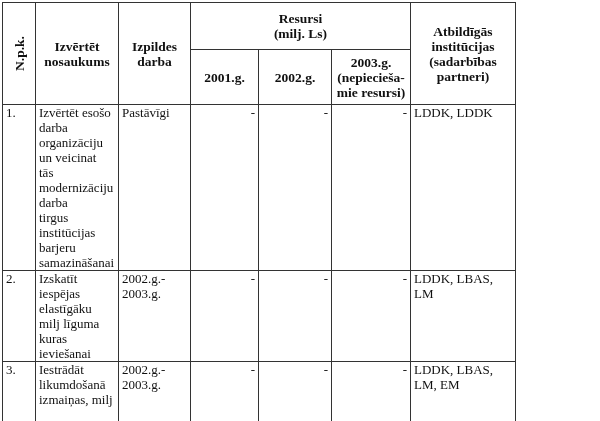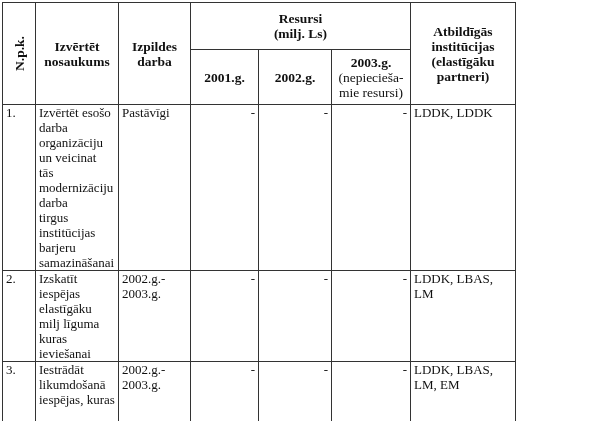--- a/index.html
+++ b/index.html
@@ -20,21 +20,21 @@
   }
   th { font-weight: bold; text-align: center; vertical-align: middle; font-size: 13.5px; }
   .vert {
     writing-mode: vertical-rl;
     transform: rotate(180deg);
     white-space: nowrap;
     margin: 0 auto;
   }
   .num { text-align: right; }
   .nr { padding-left: 3px; }
-  .sub-note { font-weight: normal; }
+  .sub-note { font-weight: bold; }
   tr.r1 td { height: 98px; }
   tr.r2 td { height: 47px; }
   tr.r3 td { height: 95px; }
 </style>
 </head>
 <body>
 
 <table>
   <colgroup>
     <col style="width:33px">
@@ -58,21 +58,21 @@
         <span>Izpildes</span><br>
         <span>darba</span>
       </th>
       <th colspan="3">
         <span>Resursi</span><br>
         <span>(milj. Ls)</span>
       </th>
       <th rowspan="2">
         <span>Atbildīgās</span><br>
         <span>institūcijas</span><br>
-        <span>(elastīgāku</span><br>
+        <span>(sadarbības</span><br>
         <span>partneri)</span>
       </th>
     </tr>
     <tr style="height:55px">
       <th>2001.g.</th>
       <th>2002.g.</th>
       <th>
         <span>2003.g.</span><br>
         <span class="sub-note">(nepiecieša-</span><br>
         <span class="sub-note">mie resursi)</span>
@@ -111,21 +111,21 @@
       <td class="num">-</td>
       <td>
         <span>LDDK, LBAS,</span><br>
         <span>LM</span>
       </td>
     </tr>
     <tr class="r3">
       <td class="nr">3.</td>
       <td>
         <span>Iestrādāt likumdošanā</span><br>
-        <span>iespējas, kuras</span><br>
+        <span>izmaiņas, milj</span><br>
         <br>
         <br>
         <br>
         
       </td>
       <td>
         <span>2002.g.-</span><br>
         <span>2003.g.</span>
       </td>
       <td class="num">-</td>

